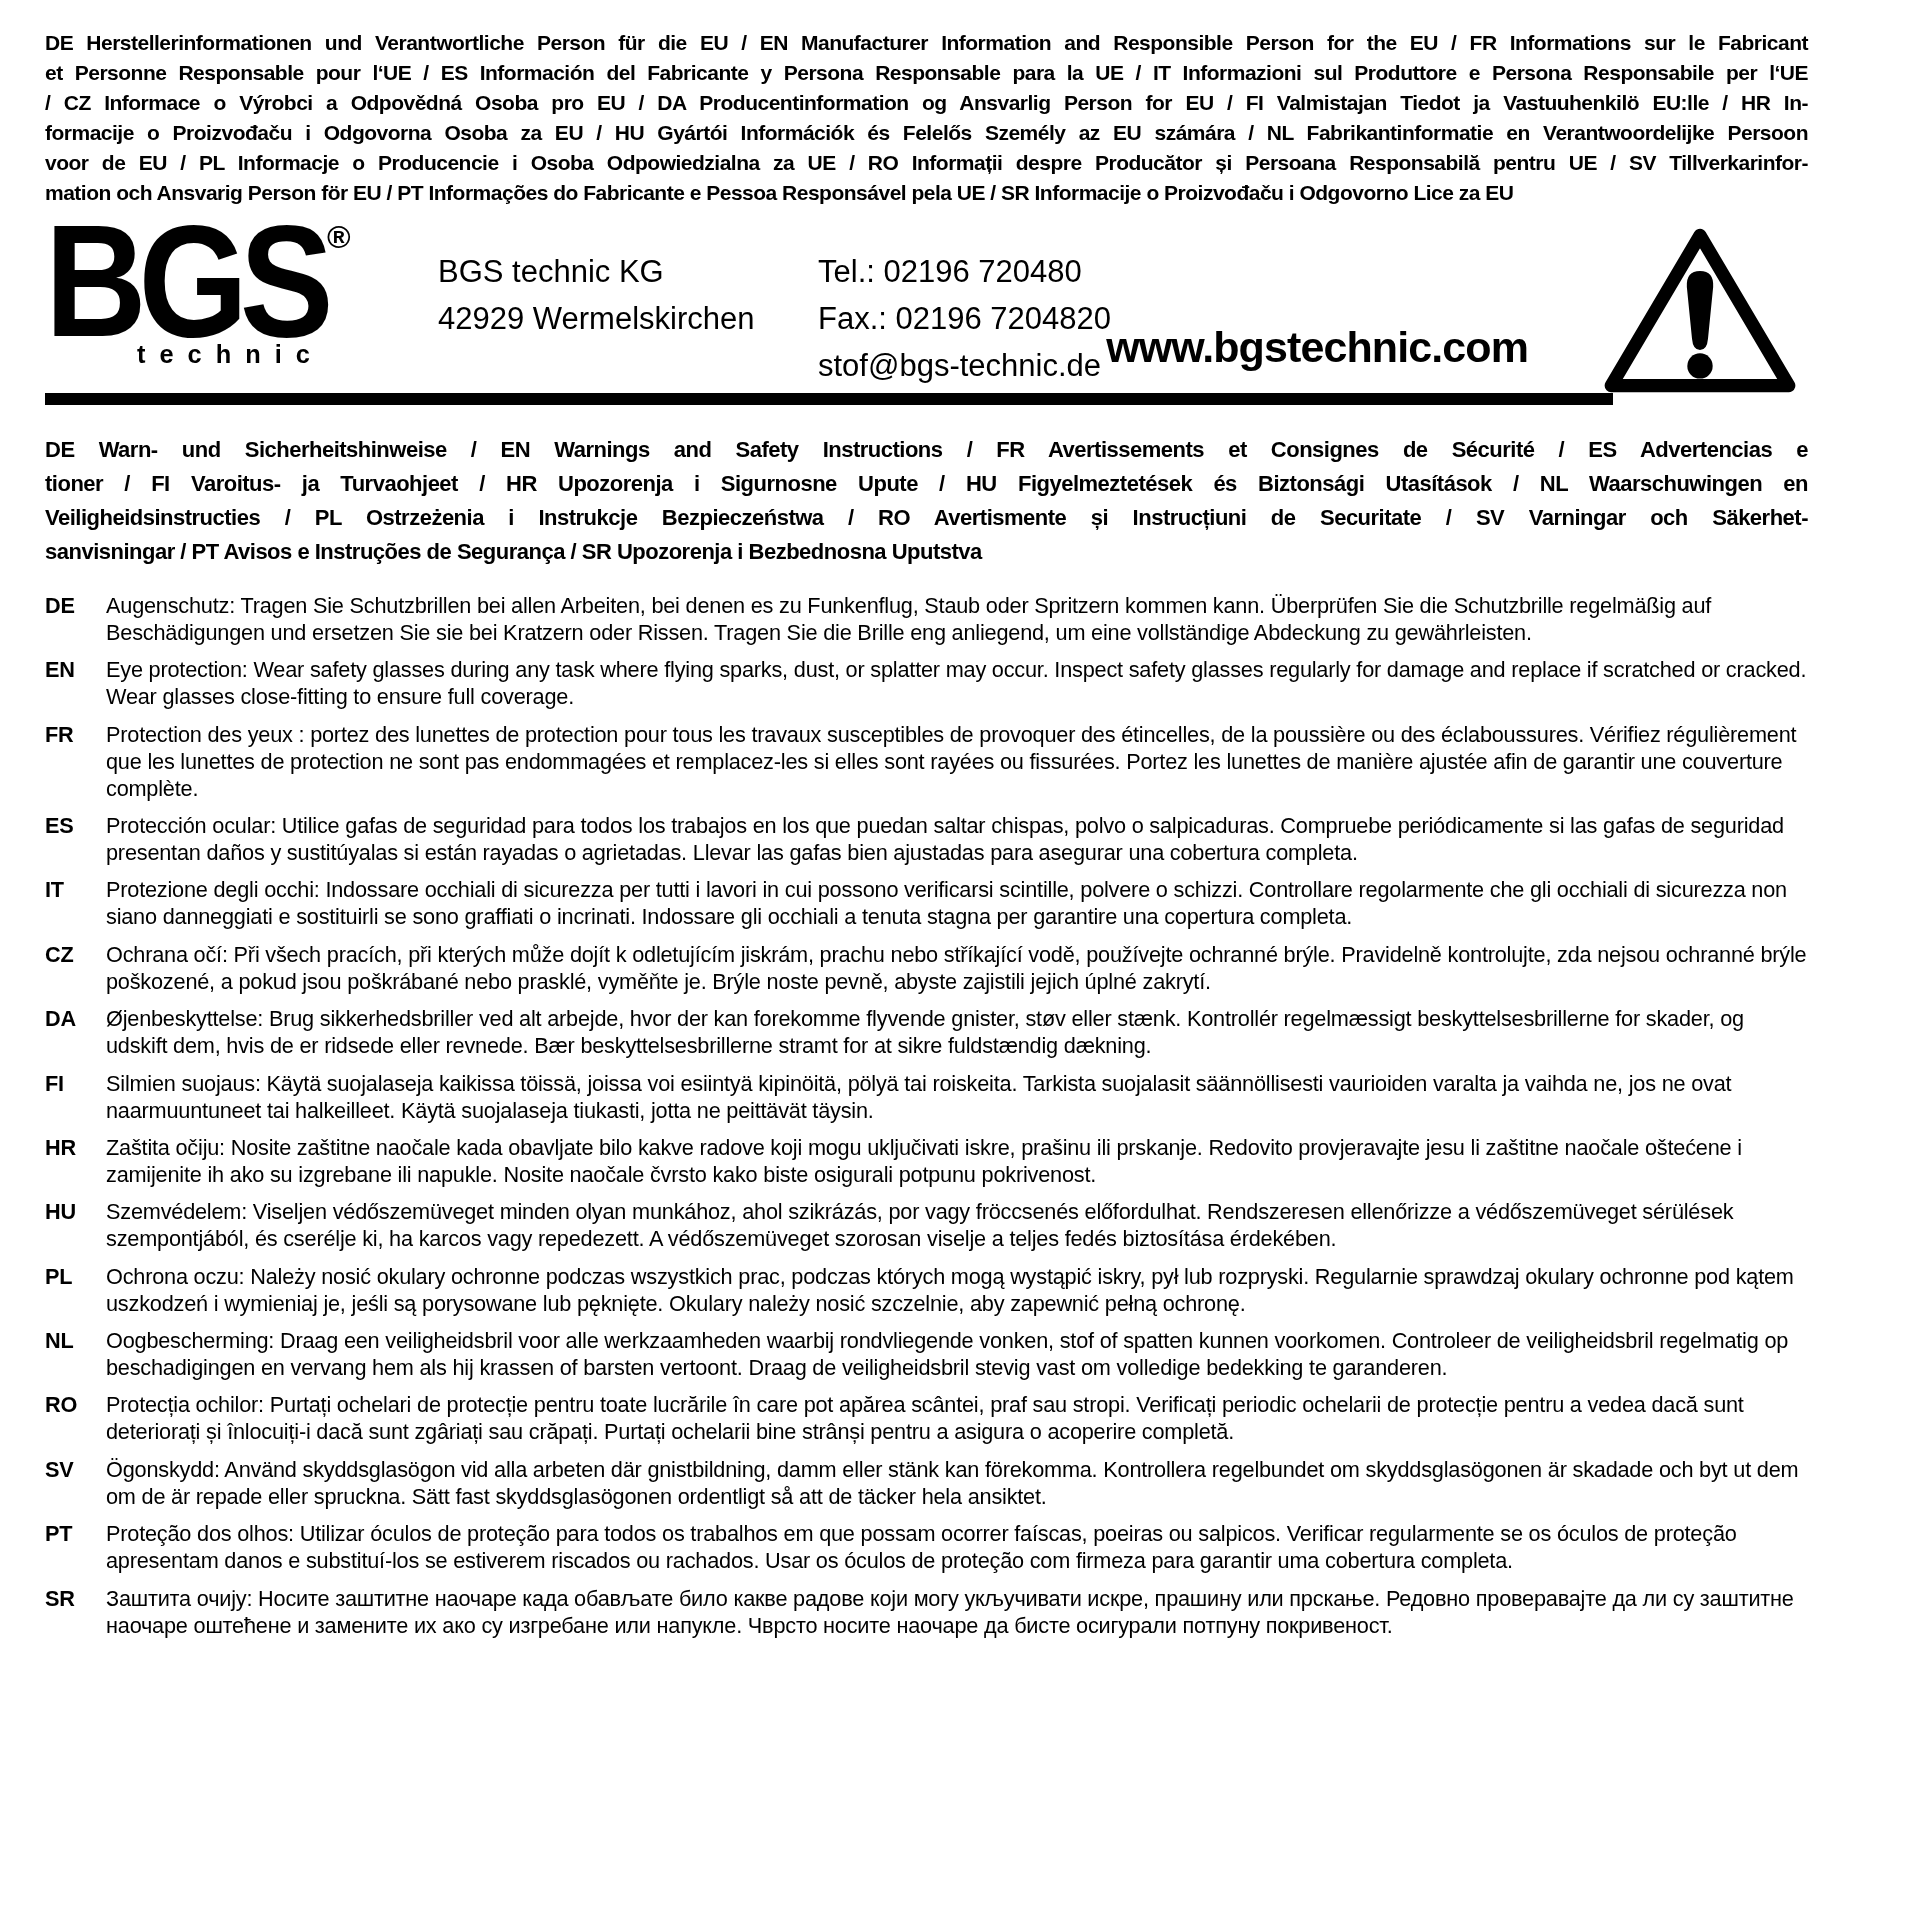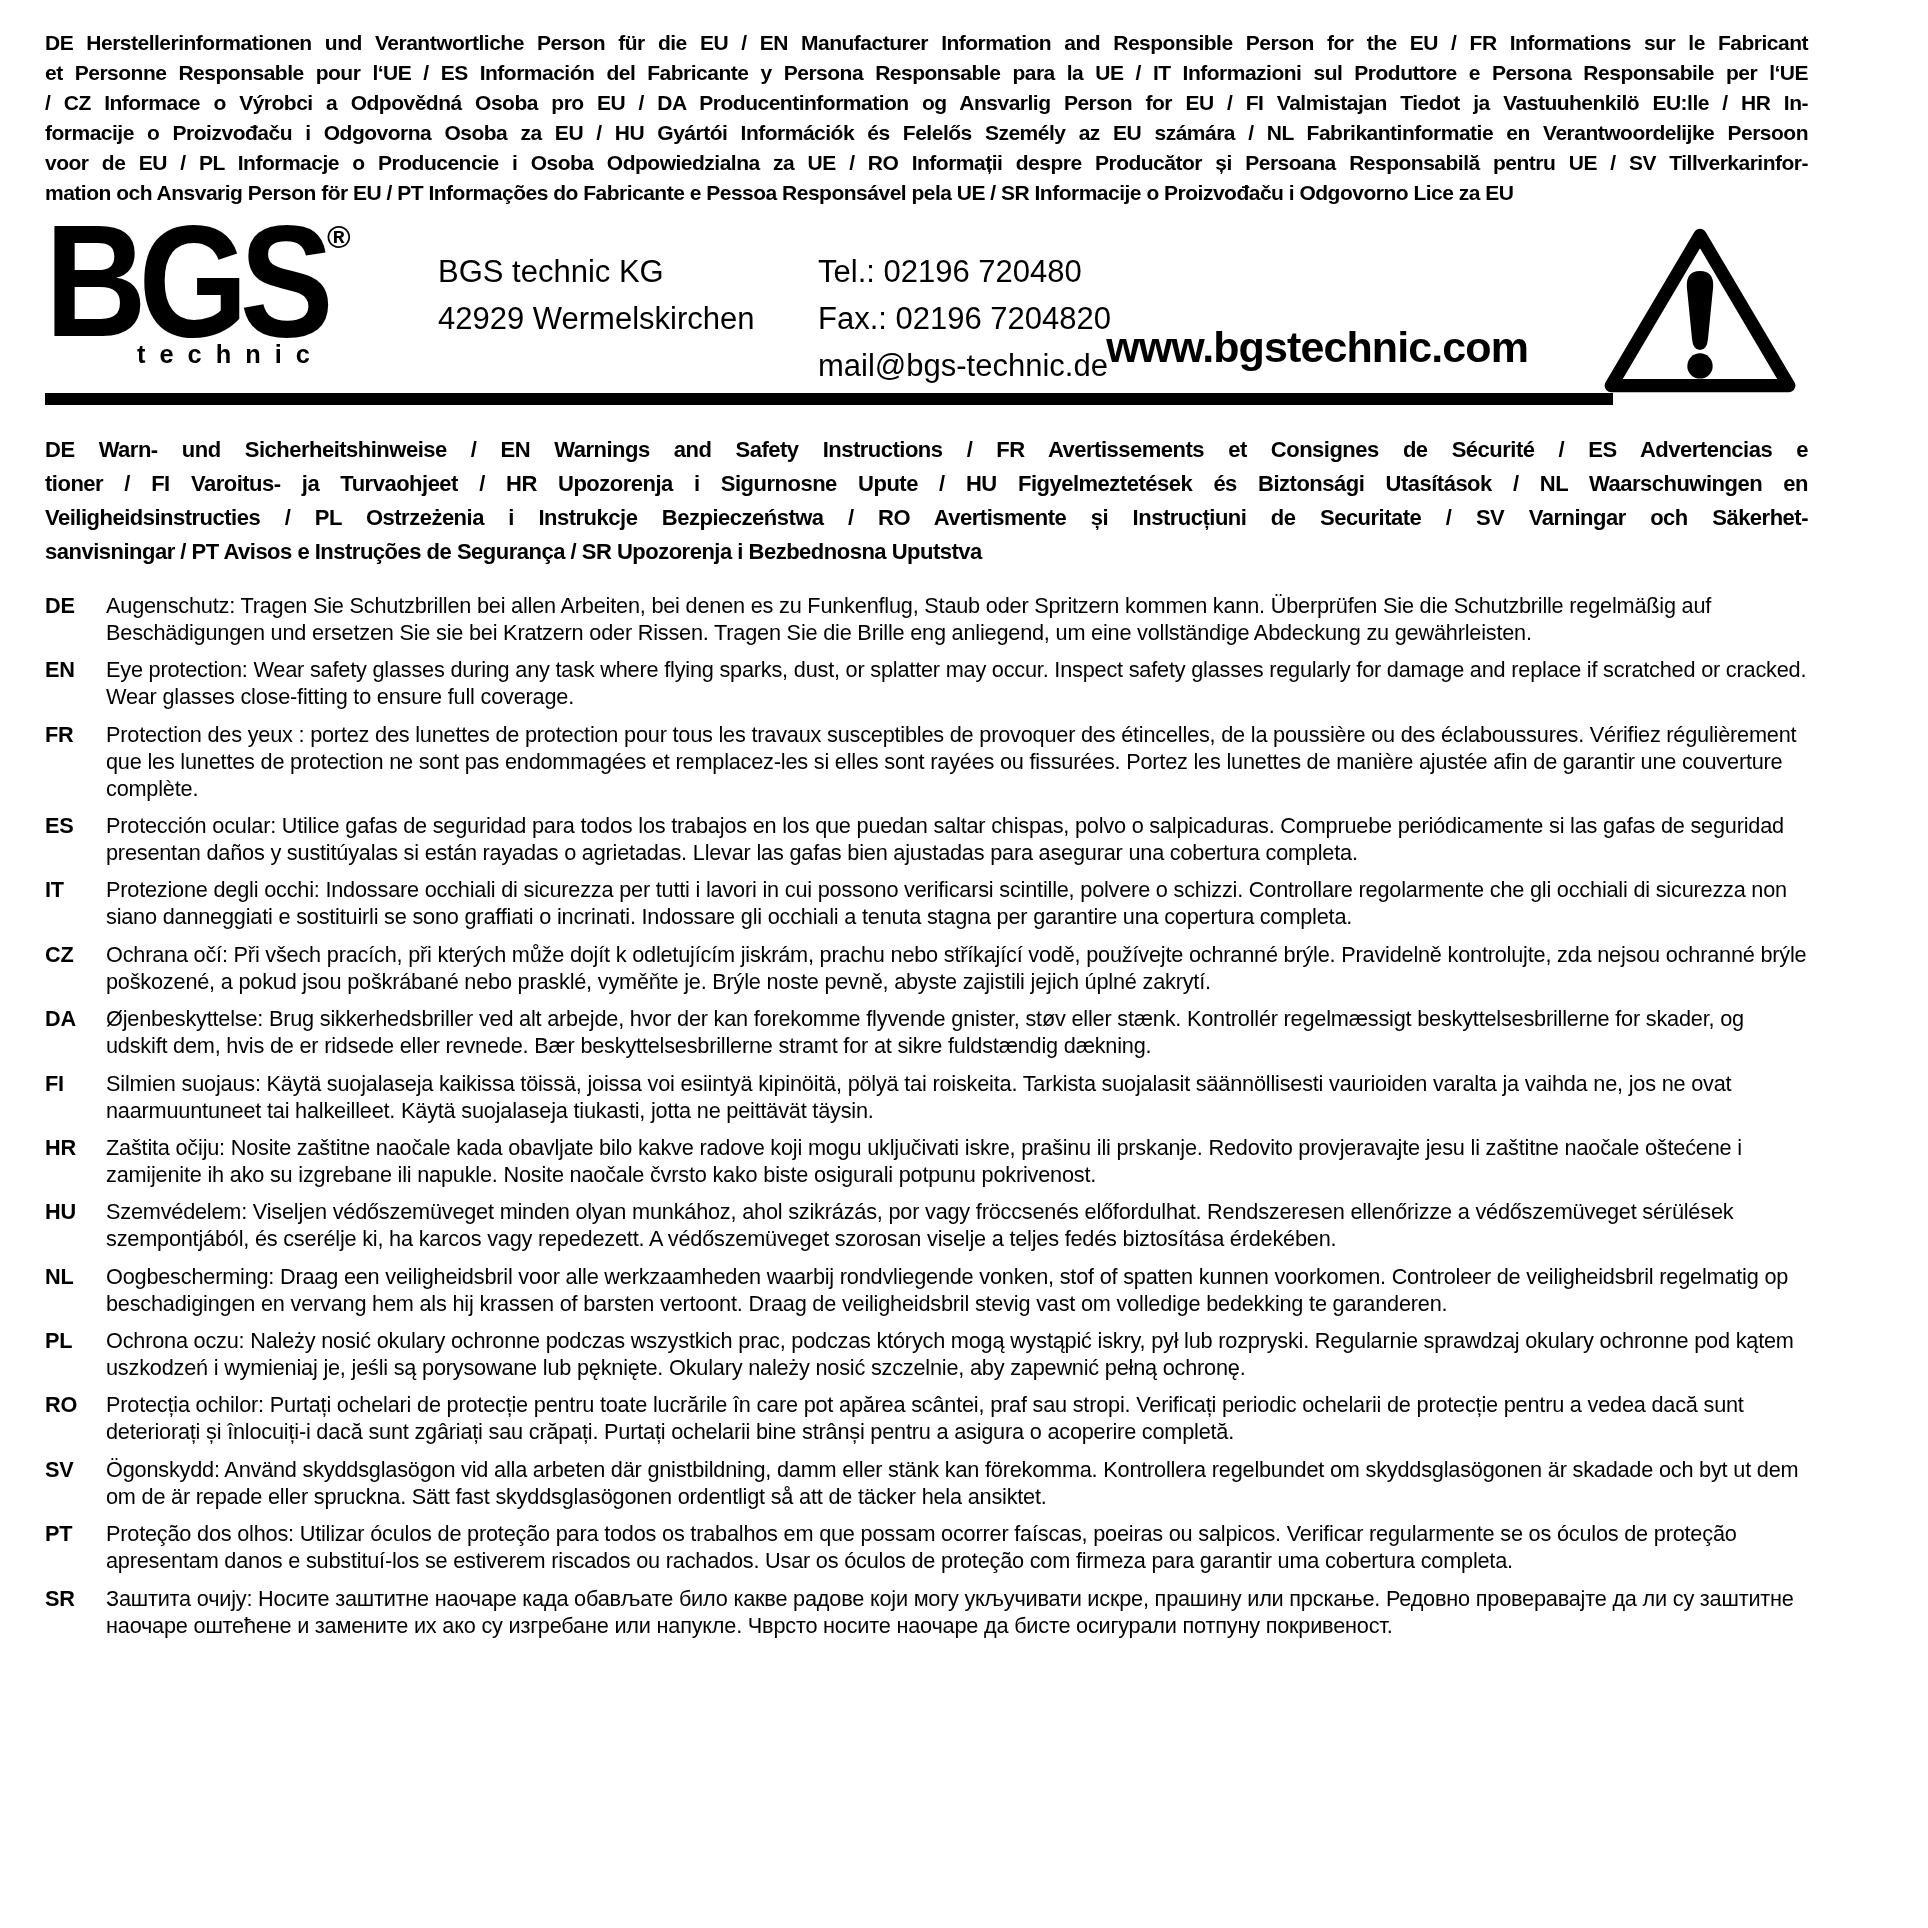--- a/index.html
+++ b/index.html
@@ -54,21 +54,21 @@
     </div>
 
     <div class="addr-col">
       <div>BGS technic KG</div>
       <div>42929 Wermelskirchen</div>
     </div>
 
     <div class="contact-col">
       <div>Tel.: 02196 720480</div>
       <div>Fax.: 02196 7204820</div>
-      <div>mail@bgs-technic.de</div>
+      <div>stof@bgs-technic.de</div>
     </div>
 
     <div class="website">www.bgstechnic.com</div>
 
     <svg class="warn-tri" viewBox="0 0 215 186" xmlns="http://www.w3.org/2000/svg">
       <path d="M107.5 13 L202 173 L13 173 Z" fill="#ffffff" stroke="#000000" stroke-width="14" stroke-linejoin="round"></path>
       <path d="M107.5 51 q15 0 14 17 l-5.5 55 q-1 12 -8.5 12 q-7.5 0 -8.5 -12 l-5.5 -55 q-1 -17 14 -17 Z" fill="#000000"></path>
       <circle cx="107.5" cy="152" r="13.5" fill="#000000"></circle>
     </svg>
   </section>
@@ -117,26 +117,26 @@
     </div>
     <div class="inst-row">
       <span class="code">HR</span>
       <p class="text">Zaštita očiju: Nosite zaštitne naočale kada obavljate bilo kakve radove koji mogu uključivati iskre, prašinu ili prskanje. Redovito provjeravajte jesu li zaštitne naočale oštećene i zamijenite ih ako su izgrebane ili napukle. Nosite naočale čvrsto kako biste osigurali potpunu pokrivenost.</p>
     </div>
     <div class="inst-row">
       <span class="code">HU</span>
       <p class="text">Szemvédelem: Viseljen védőszemüveget minden olyan munkához, ahol szikrázás, por vagy fröccsenés előfordulhat. Rendszeresen ellenőrizze a védőszemüveget sérülések szempontjából, és cserélje ki, ha karcos vagy repedezett. A védőszemüveget szorosan viselje a teljes fedés biztosítása érdekében.</p>
     </div>
     <div class="inst-row">
+      <span class="code">PL</span>
+      <p class="text">Ochrona oczu: Należy nosić okulary ochronne podczas wszystkich prac, podczas których mogą wystąpić iskry, pył lub rozpryski. Regularnie sprawdzaj okulary ochronne pod kątem uszkodzeń i wymieniaj je, jeśli są porysowane lub pęknięte. Okulary należy nosić szczelnie, aby zapewnić pełną ochronę.</p>
+    </div>
+    <div class="inst-row">
       <span class="code">NL</span>
       <p class="text">Oogbescherming: Draag een veiligheidsbril voor alle werkzaamheden waarbij rondvliegende vonken, stof of spatten kunnen voorkomen. Controleer de veiligheidsbril regelmatig op beschadigingen en vervang hem als hij krassen of barsten vertoont. Draag de veiligheidsbril stevig vast om volledige bedekking te garanderen.</p>
-    </div>
-    <div class="inst-row">
-      <span class="code">PL</span>
-      <p class="text">Ochrona oczu: Należy nosić okulary ochronne podczas wszystkich prac, podczas których mogą wystąpić iskry, pył lub rozpryski. Regularnie sprawdzaj okulary ochronne pod kątem uszkodzeń i wymieniaj je, jeśli są porysowane lub pęknięte. Okulary należy nosić szczelnie, aby zapewnić pełną ochronę.</p>
     </div>
     <div class="inst-row">
       <span class="code">RO</span>
       <p class="text">Protecția ochilor: Purtați ochelari de protecție pentru toate lucrările în care pot apărea scântei, praf sau stropi. Verificați periodic ochelarii de protecție pentru a vedea dacă sunt deteriorați și înlocuiți-i dacă sunt zgâriați sau crăpați. Purtați ochelarii bine strânși pentru a asigura o acoperire completă.</p>
     </div>
     <div class="inst-row">
       <span class="code">SV</span>
       <p class="text">Ögonskydd: Använd skyddsglasögon vid alla arbeten där gnistbildning, damm eller stänk kan förekomma. Kontrollera regelbundet om skyddsglasögonen är skadade och byt ut dem om de är repade eller spruckna. Sätt fast skyddsglasögonen ordentligt så att de täcker hela ansiktet.</p>
     </div>
     <div class="inst-row">

